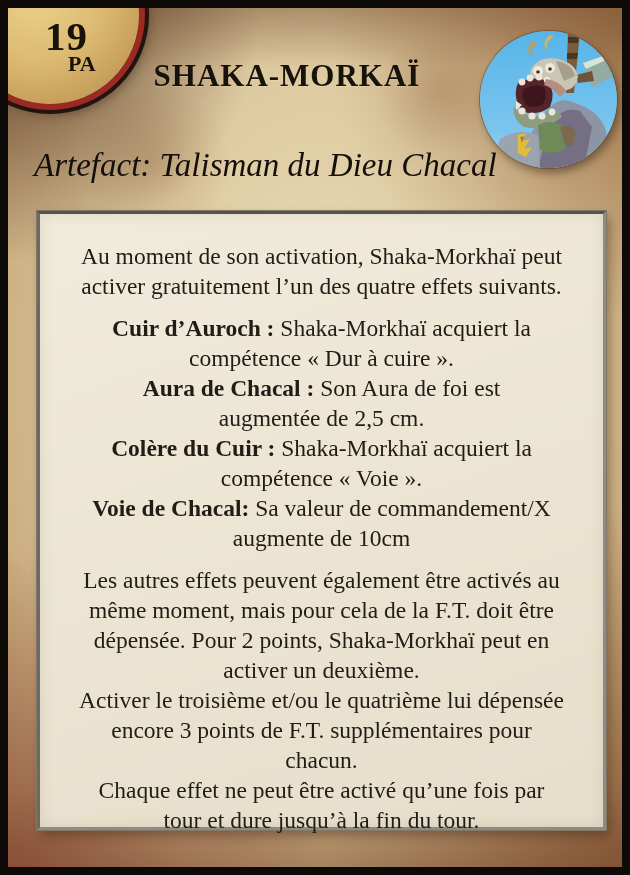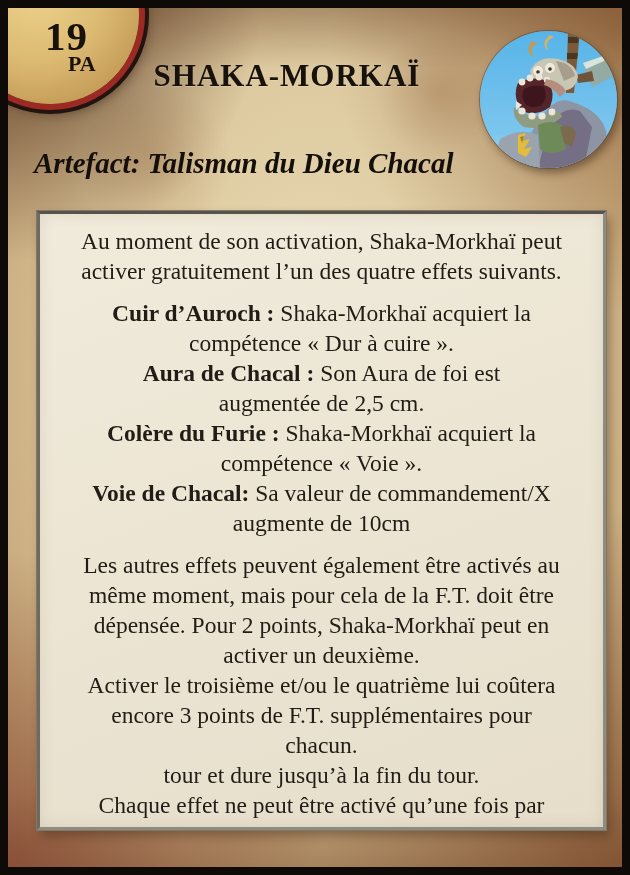--- a/index.html
+++ b/index.html
@@ -44,41 +44,41 @@
   .title{
     position:absolute;left:108px;top:50px;width:342px;
     text-align:center;
     font-size:31px;font-weight:bold;color:#18120c;
     letter-spacing:1px;
     text-shadow:0 1px 1px rgba(255,240,210,.25);
   }
 
   .subtitle{
     position:absolute;left:26px;top:139px;width:470px;
-    font-size:29px;font-weight:bold;font-style:italic;color:#140f0a;
+    font-size:33px;font-weight:normal;font-style:italic;color:#140f0a;
   }
 
   
   .portrait{
     position:absolute;left:472px;top:23px;width:137px;height:137px;
     border-radius:50%;overflow:hidden;
     box-shadow:0 0 0 1px rgba(90,70,45,.55), 3px 5px 9px rgba(40,22,8,.45);
   }
   .portrait svg{display:block;}
 
   
   .rules-box{
     position:absolute;left:29px;top:203px;width:569px;height:619px;
     box-sizing:border-box;
     border:3px solid;
     border-color:#57534b #8e8b80 #8e8b80 #6e6a60;
     background:linear-gradient(160deg,#f1ebdc 0%, #ebe4d2 55%, #e6decb 100%);
     box-shadow:0 0 0 1px #7d7868, 4px 6px 10px rgba(55,32,14,.40),
                inset 0 0 14px rgba(125,105,70,.16);
-    padding-top:12px;
+    padding-top:27px;
     text-align:center;
     font-size:23.5px;line-height:30px;color:#211c15;
   }
   .para{margin-top:12px;}
   .para:first-child{margin-top:0;}
   .line{white-space:nowrap;}
   .line .b{font-weight:bold;}
 </style>
 </head>
 <body>
@@ -156,31 +156,31 @@
   <div class="rules-box">
       <div class="para">
         <div class="line"><span>Au moment de son activation, Shaka-Morkhaï peut</span></div>
         <div class="line"><span>activer gratuitement l’un des quatre effets suivants.</span></div>
       </div>
       <div class="para">
         <div class="line"><span class="b">Cuir d’Auroch : </span><span>Shaka-Morkhaï acquiert la</span></div>
         <div class="line"><span>compétence « Dur à cuire ».</span></div>
         <div class="line"><span class="b">Aura de Chacal : </span><span>Son Aura de foi est</span></div>
         <div class="line"><span>augmentée de 2,5 cm.</span></div>
-        <div class="line"><span class="b">Colère du Furie : </span><span>Shaka-Morkhaï acquiert la</span></div>
+        <div class="line"><span class="b">Colère du Cuir : </span><span>Shaka-Morkhaï acquiert la</span></div>
         <div class="line"><span>compétence « Voie ».</span></div>
         <div class="line"><span class="b">Voie de Chacal: </span><span>Sa valeur de commandement/X</span></div>
         <div class="line"><span>augmente de 10cm</span></div>
       </div>
       <div class="para">
         <div class="line"><span>Les autres effets peuvent également être activés au</span></div>
         <div class="line"><span>même moment, mais pour cela de la F.T. doit être</span></div>
         <div class="line"><span>dépensée. Pour 2 points, Shaka-Morkhaï peut en</span></div>
         <div class="line"><span>activer un deuxième.</span></div>
-        <div class="line"><span>Activer le troisième et/ou le quatrième lui coûtera</span></div>
+        <div class="line"><span>Activer le troisième et/ou le quatrième lui dépensée</span></div>
         <div class="line"><span>encore 3 points de F.T. supplémentaires pour</span></div>
         <div class="line"><span>chacun.</span></div>
+        <div class="line"><span>Chaque effet ne peut être activé qu’une fois par</span></div>
         <div class="line"><span>tour et dure jusqu’à la fin du tour.</span></div>
-        <div class="line"><span>Chaque effet ne peut être activé qu’une fois par</span></div>
       </div>
     </div>
 
 </div>
 
 </body></html>

